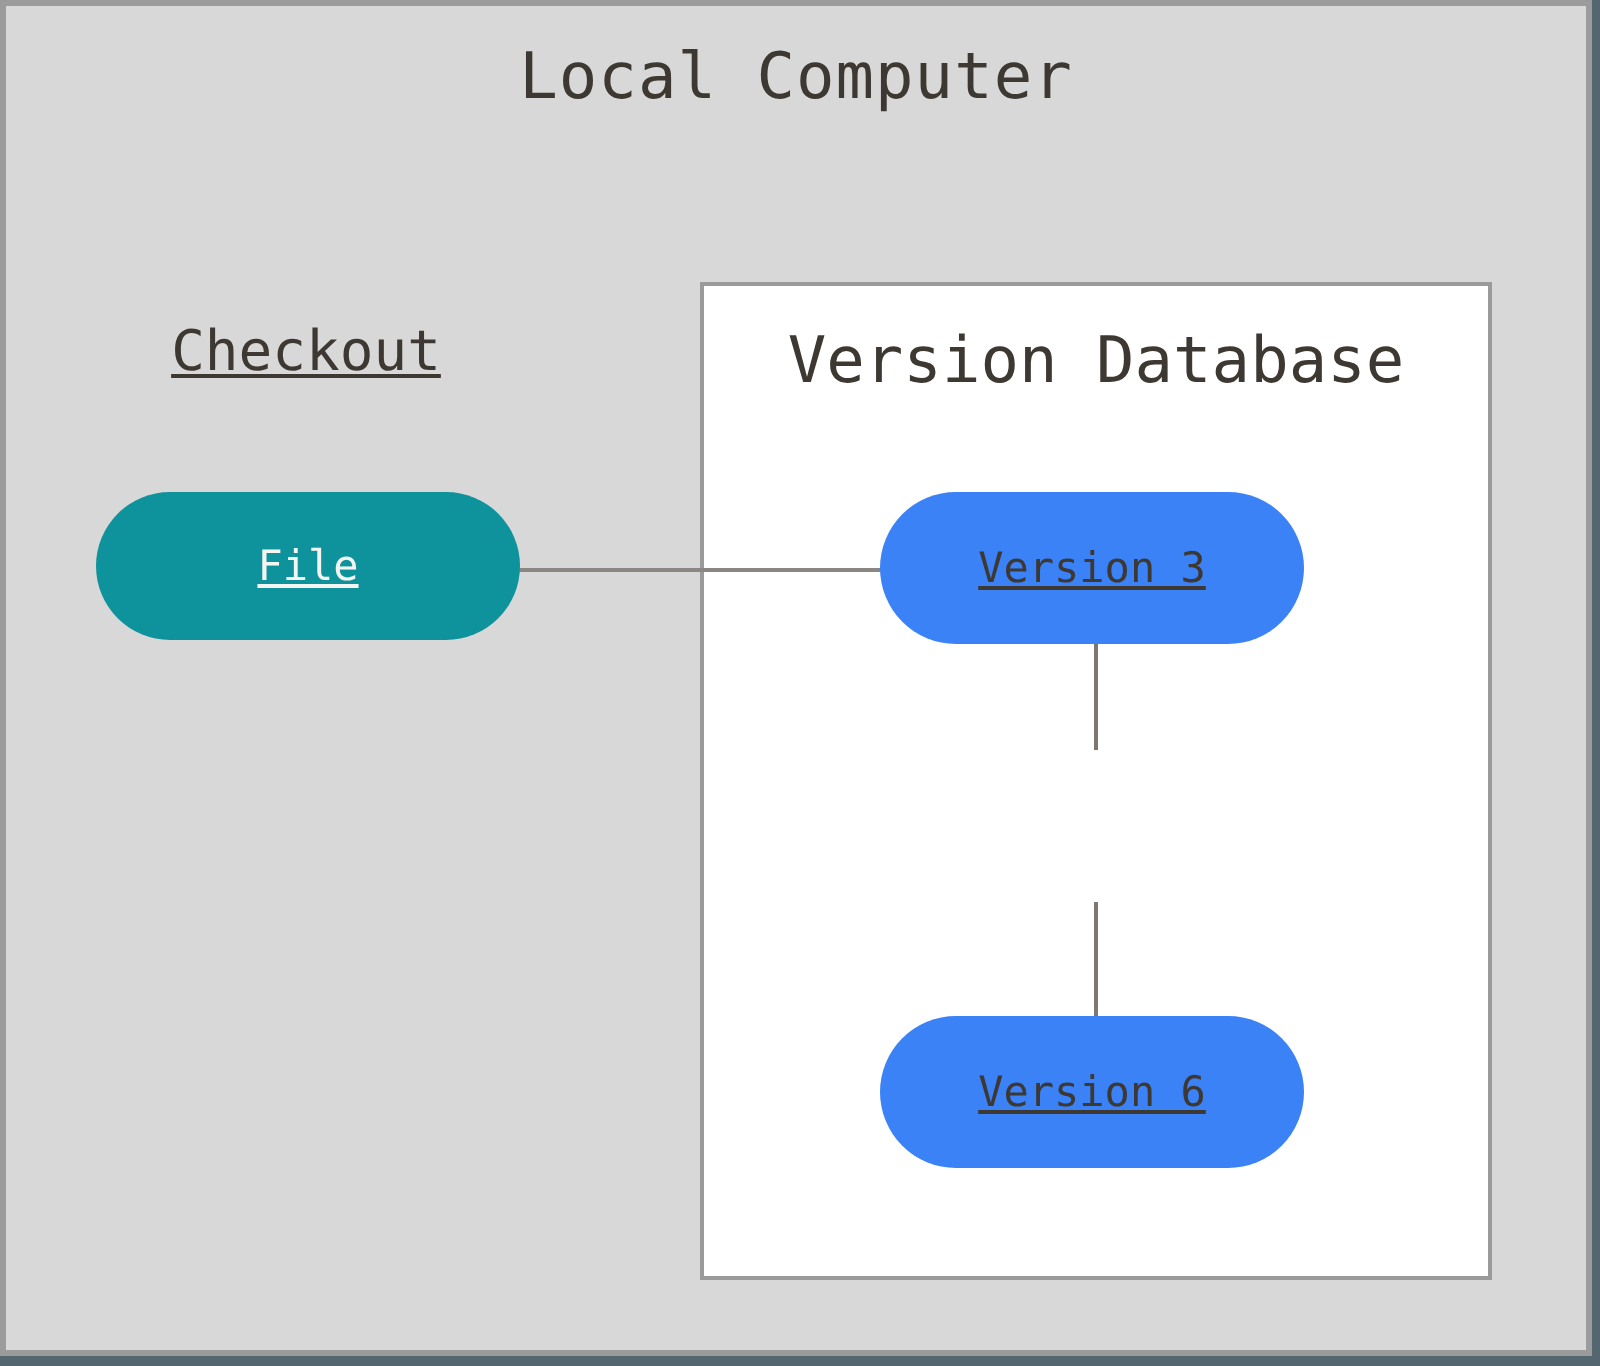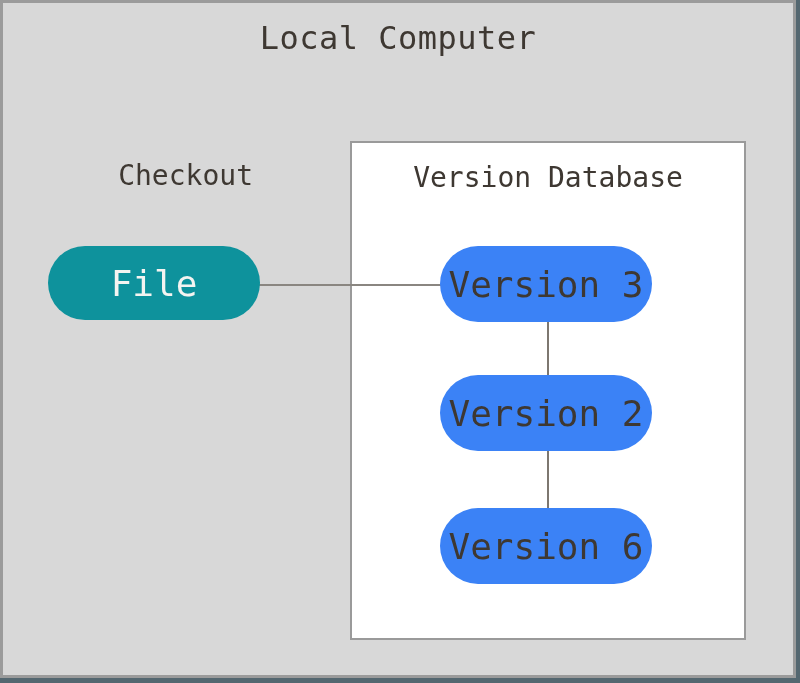--- a/index.html
+++ b/index.html
@@ -30,21 +30,22 @@
     width: 100%;
     text-align: center;
     font-size: 32px;
     color: #3e3832;
     letter-spacing: 0.5px;
   }
   .section-label {
     position: absolute;
     font-size: 28px;
     color: #3e3832;
-    text-align: right;
+    text-align: center;
+    text-decoration: underline;
   }
   .checkout-label {
     left: 50px;
     top: 156px;
     width: 200px;
   }
   .version-db-box {
     position: absolute;
     left: 347px;
     top: 138px;
@@ -52,21 +53,21 @@
     height: 495px;
     background: #ffffff;
     border: 2px solid #9a9a9a;
   }
   .version-db-title {
     position: absolute;
     left: 0;
     top: 18px;
     width: 100%;
     text-align: center;
-    font-size: 28px;
+    font-size: 32px;
     color: #3e3832;
   }
   .connector {
     position: absolute;
     background: #8a8681;
   }
   .connector-h {
     left: 255px;
     top: 281px;
     width: 185px;
@@ -87,21 +88,22 @@
     background: #7d7770;
   }
   .pill {
     position: absolute;
     width: 212px;
     height: 76px;
     border-radius: 38px;
     display: flex;
     align-items: center;
     justify-content: center;
-    font-size: 36px;
+    font-size: 21px;
+    text-decoration: underline;
   }
   .pill-file {
     left: 45px;
     top: 243px;
     width: 212px;
     height: 74px;
     background: #0e929c;
     color: #f4f4f1;
   }
   .pill-version {
@@ -126,17 +128,16 @@
   </div>
 
   <div class="connector connector-h"></div>
   <div class="connector connector-v1"></div>
   <div class="connector connector-v2"></div>
 
   <div class="pill pill-file">File</div>
 
   <div class="pill pill-version pill-v3">Version 3</div>
 
-  <div class="pill pill-version pill-v2">Version 2</div>
 
   <div class="pill pill-version pill-v1">Version 6</div>
 
 </div>
 
 </body></html>

